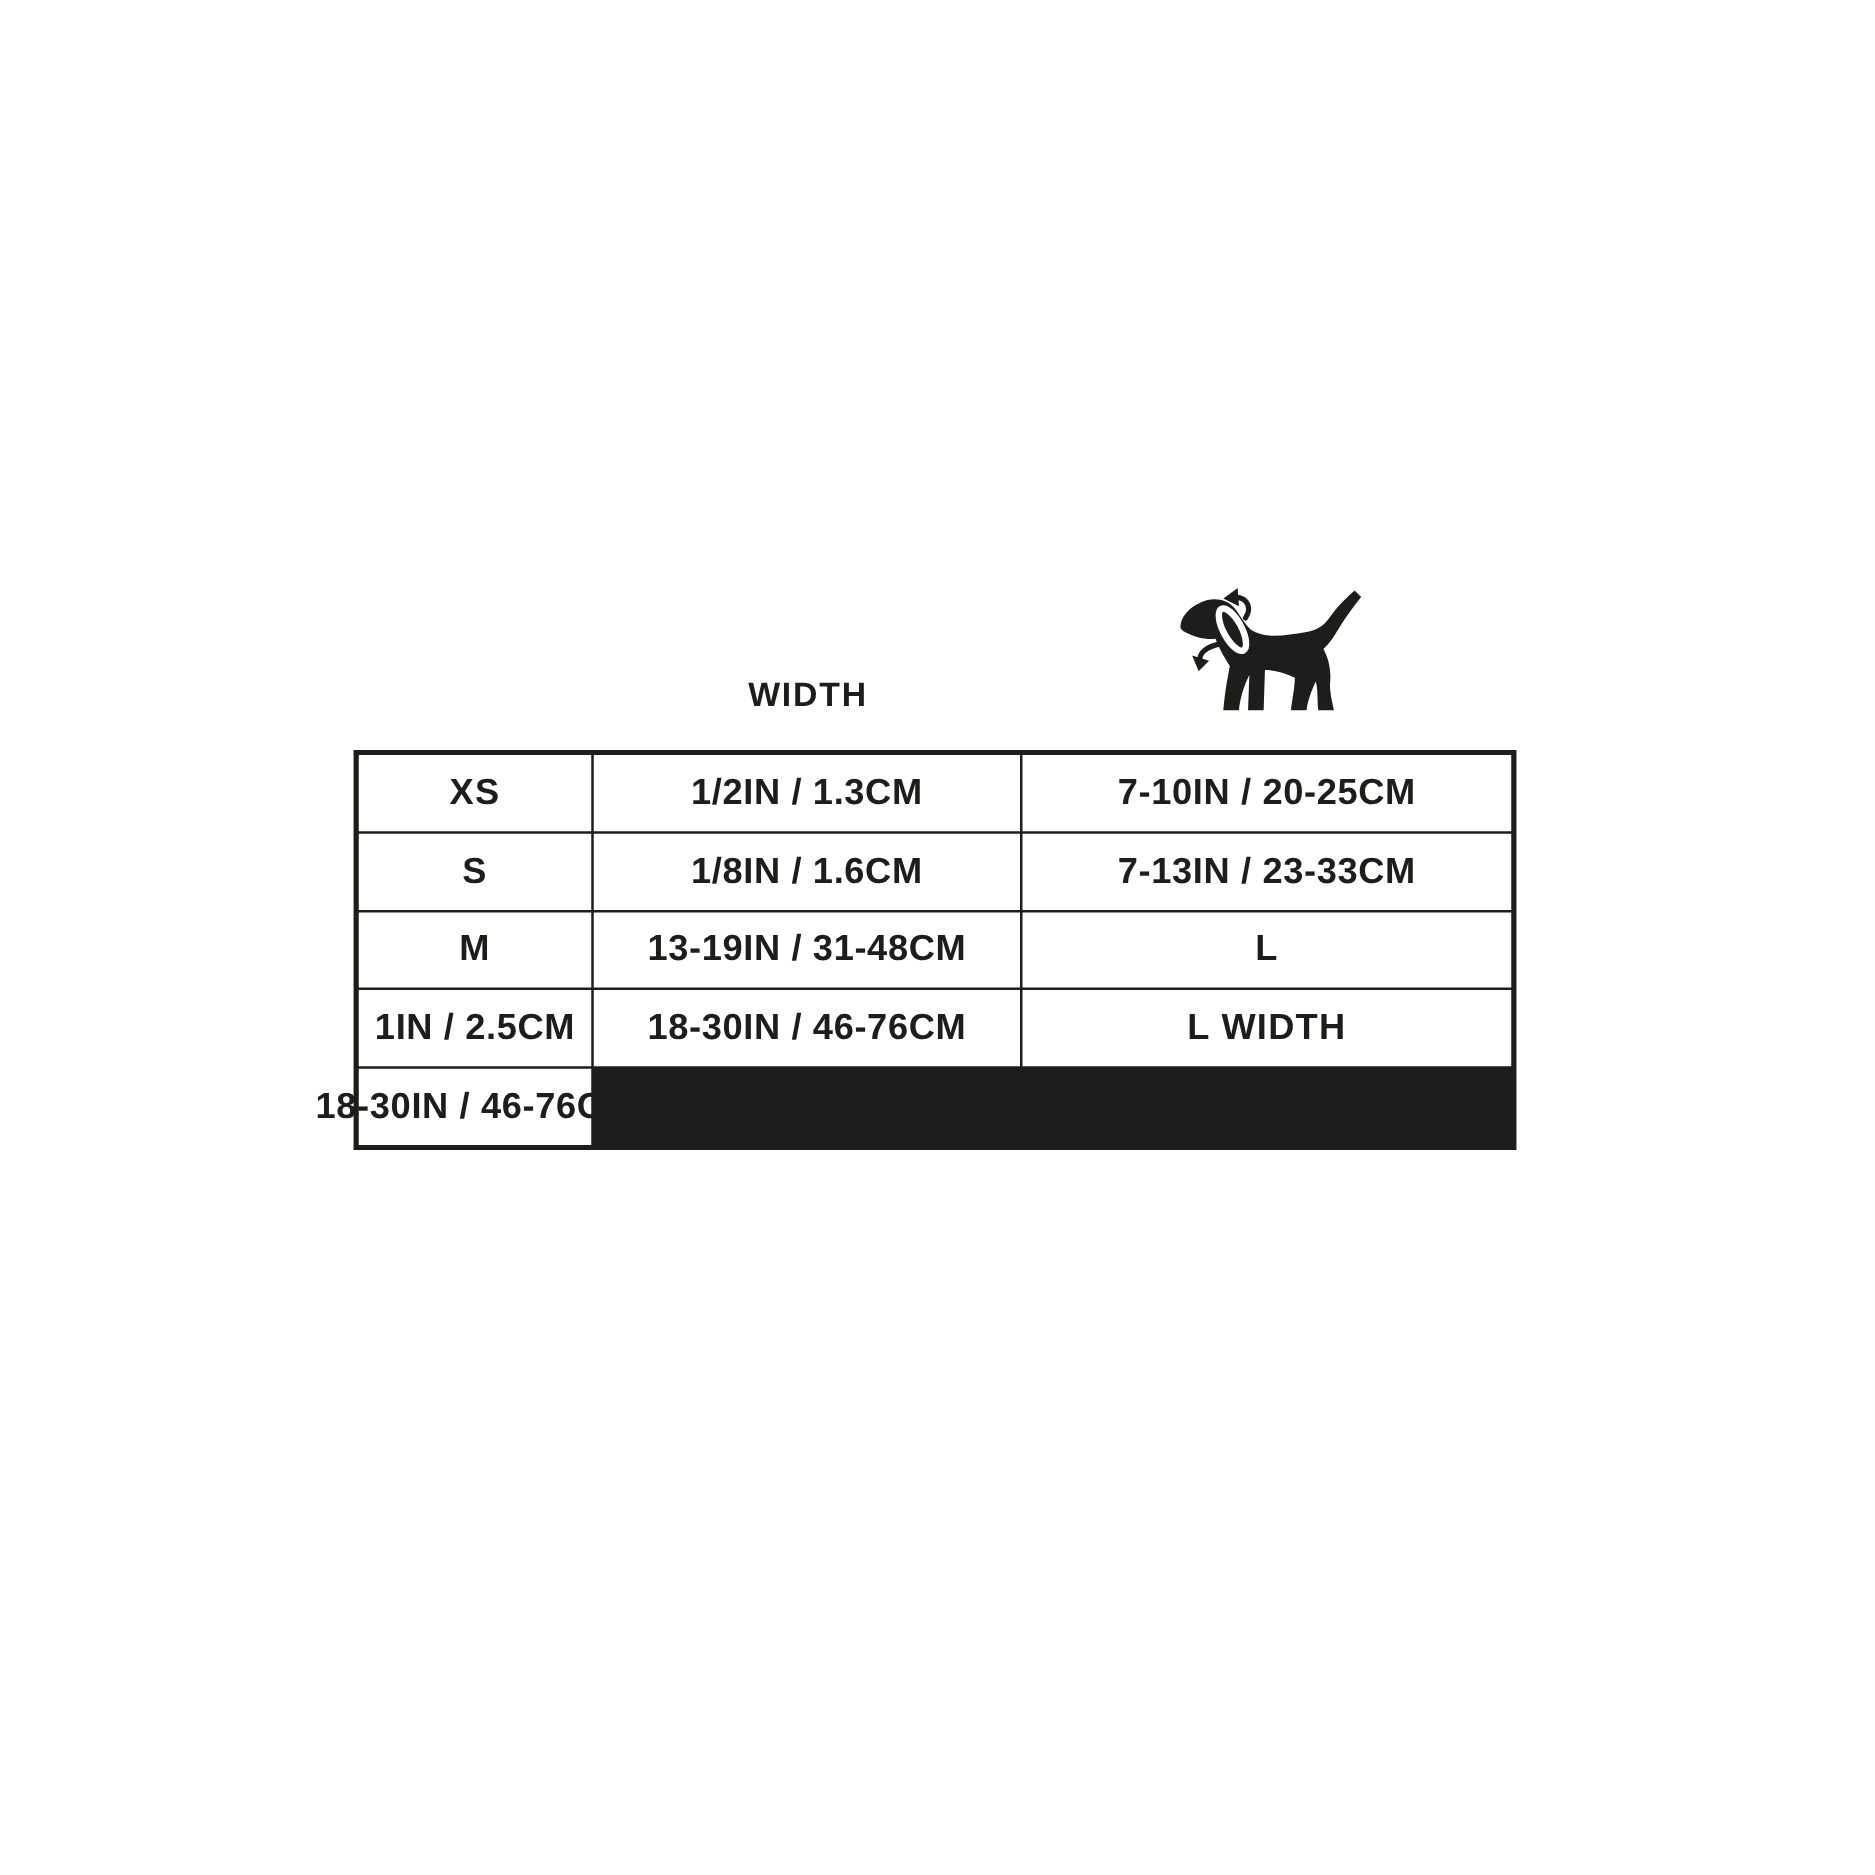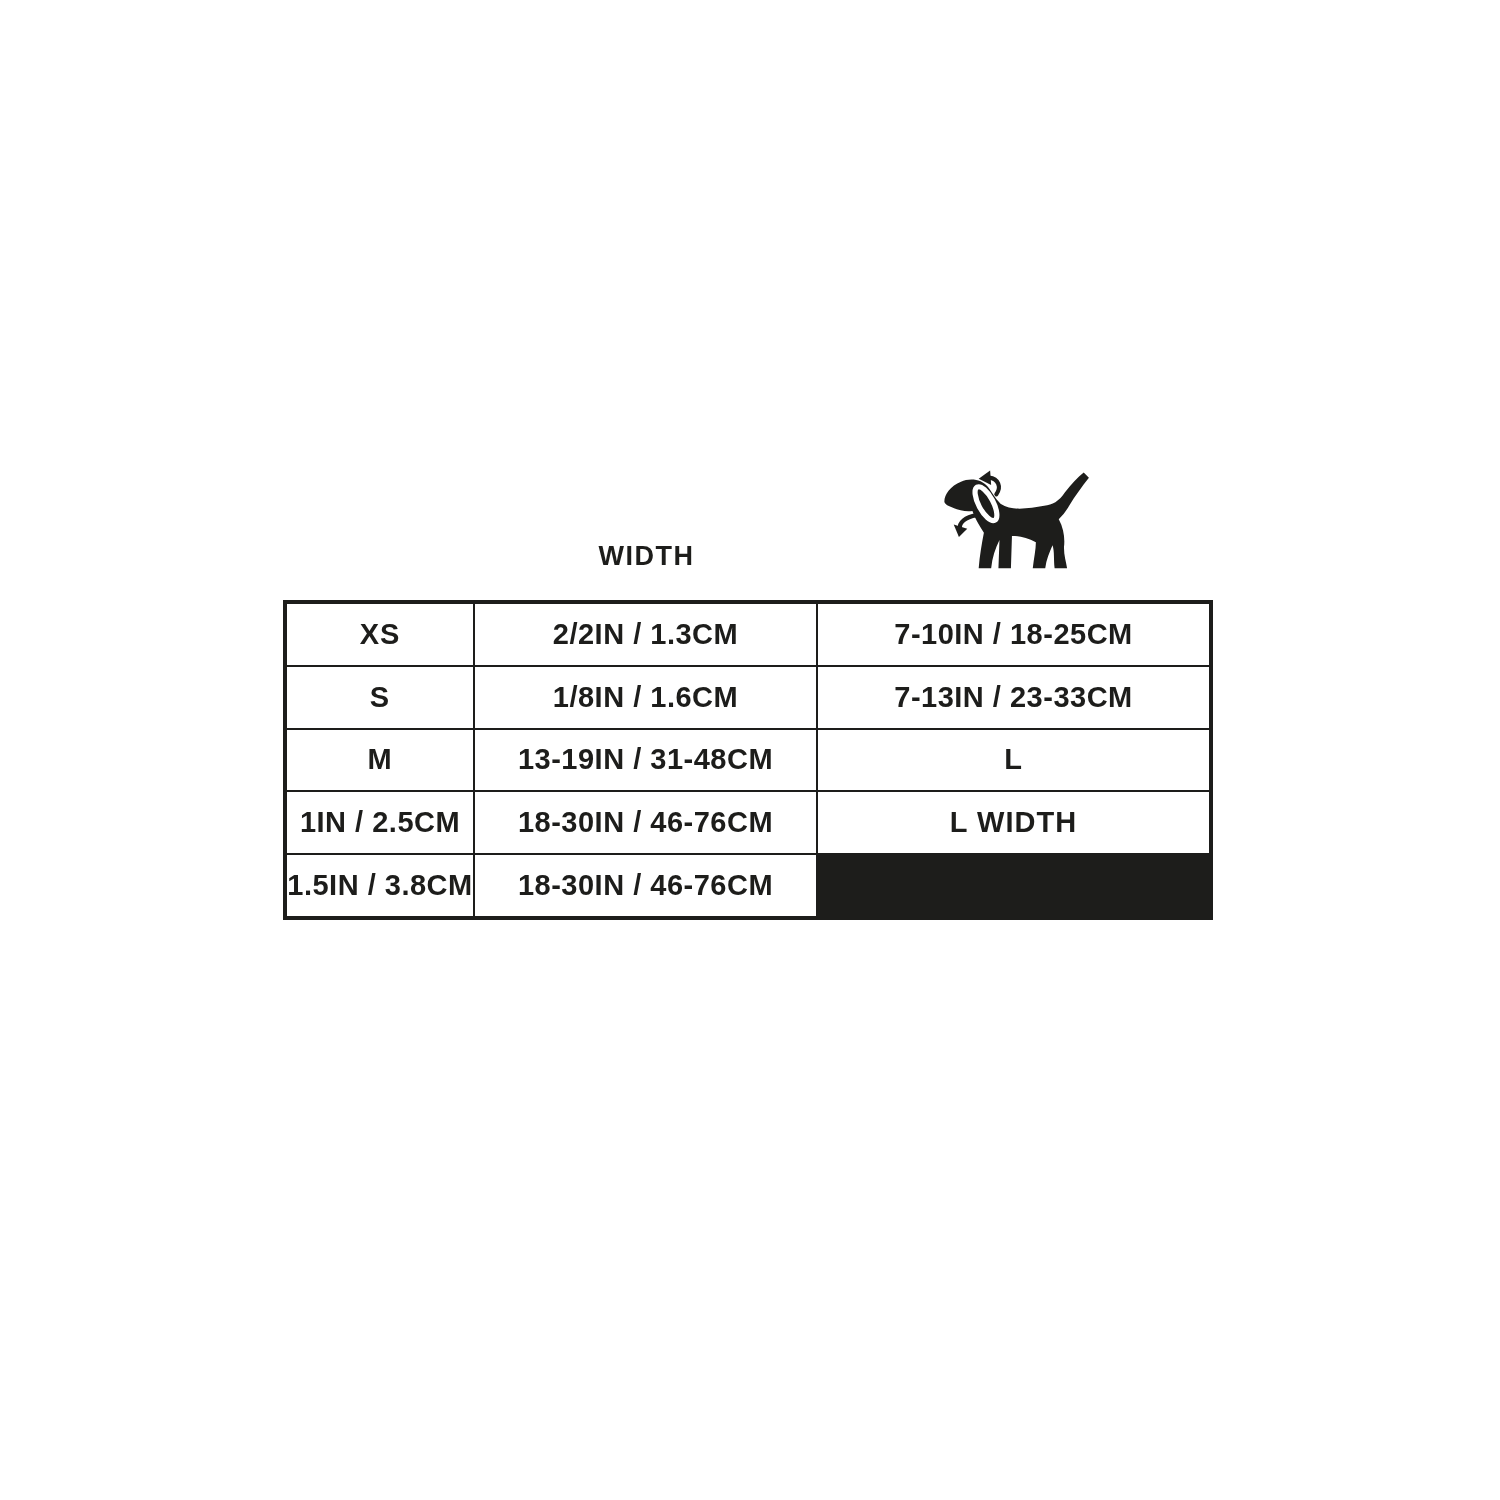--- a/index.html
+++ b/index.html
@@ -98,27 +98,26 @@
       <path d="M 64 33 C 69 26, 66 18, 57 17" fill="none" stroke="#1d1d1b" stroke-width="4" stroke-linecap="round"></path>
       <polygon points="58,10 47,18 59,24" fill="#1d1d1b"></polygon>
 
       <path d="M 45 53 C 34 55, 28 60, 29 66" fill="none" stroke="#1d1d1b" stroke-width="4" stroke-linecap="round"></path>
       <polygon points="23,62 28,74 36,66" fill="#1d1d1b"></polygon>
     </svg>
   </div>
 
   <div class="size-table" id="size-table">
       <div class="cell size-label">XS</div>
-      <div class="cell">2/2IN / 1.3CM</div>
-      <div class="cell">7-10IN / 18-25CM</div>
+      <div class="cell">1/2IN / 1.3CM</div>
+      <div class="cell">7-10IN / 20-25CM</div>
       <div class="cell size-label">S</div>
       <div class="cell">1/8IN / 1.6CM</div>
       <div class="cell">7-13IN / 23-33CM</div>
       <div class="cell size-label">M</div>
       <div class="cell">13-19IN / 31-48CM</div>
       <div class="cell size-label">L</div>
       <div class="cell">1IN / 2.5CM</div>
       <div class="cell">18-30IN / 46-76CM</div>
       <div class="cell size-label">L WIDTH</div>
-      <div class="cell">1.5IN / 3.8CM</div>
       <div class="cell">18-30IN / 46-76CM</div>
     </div>
 </div>
 
 </body></html>

